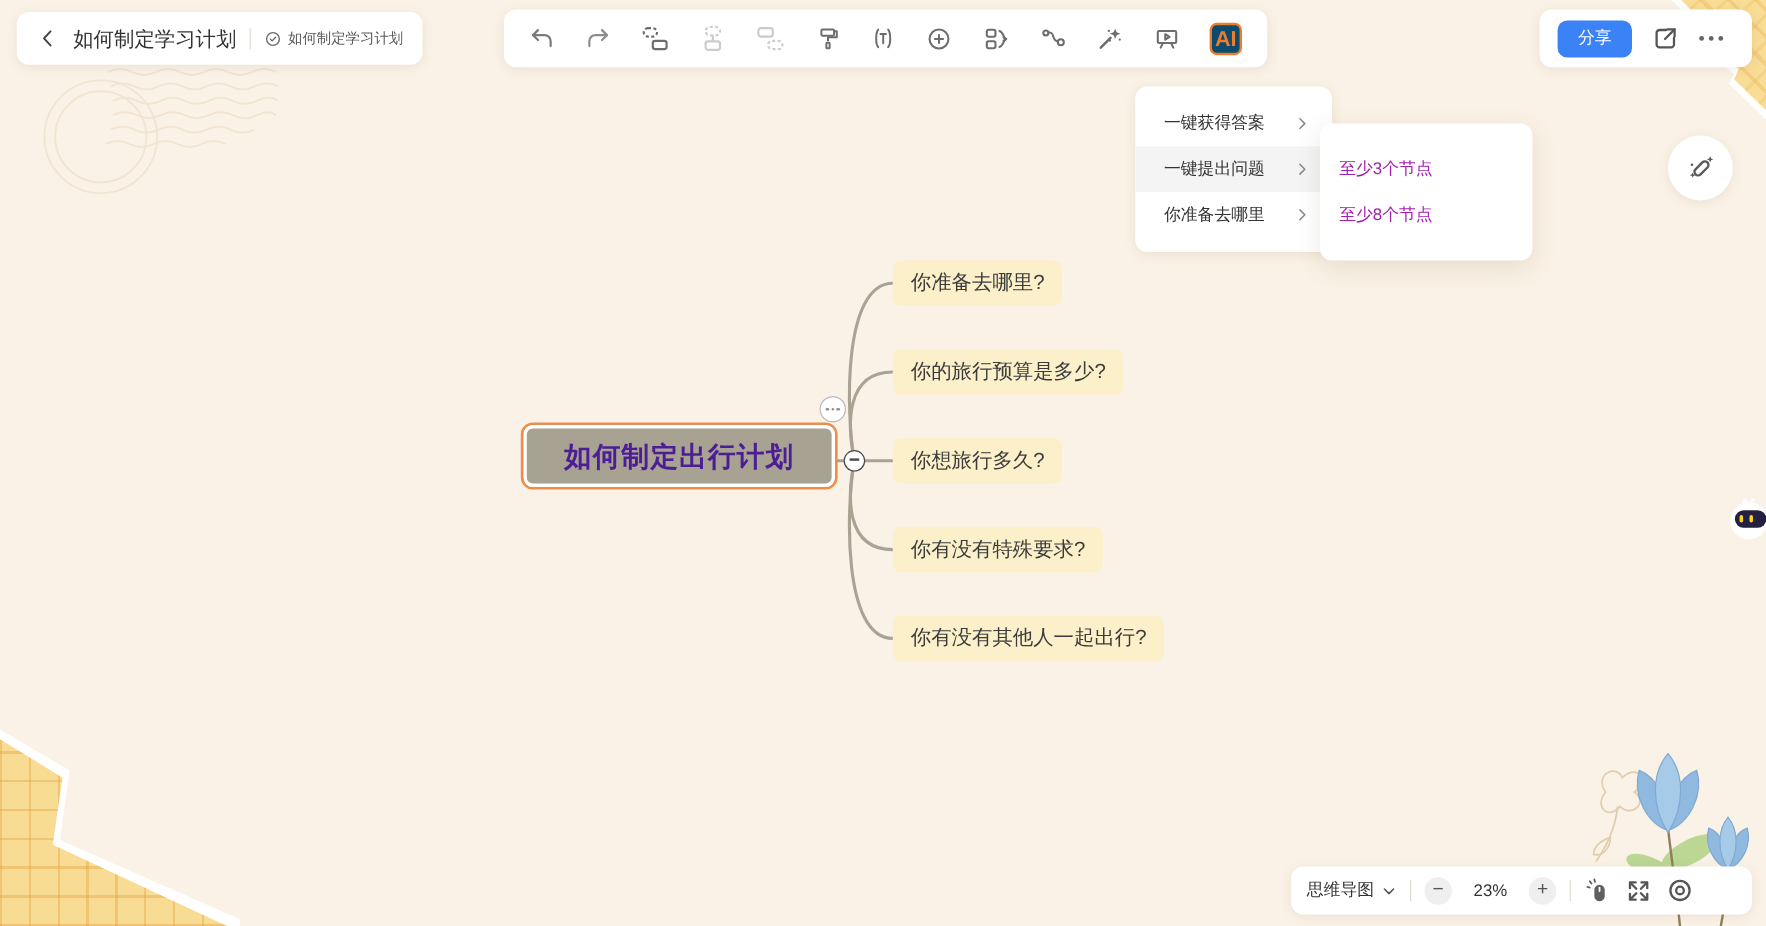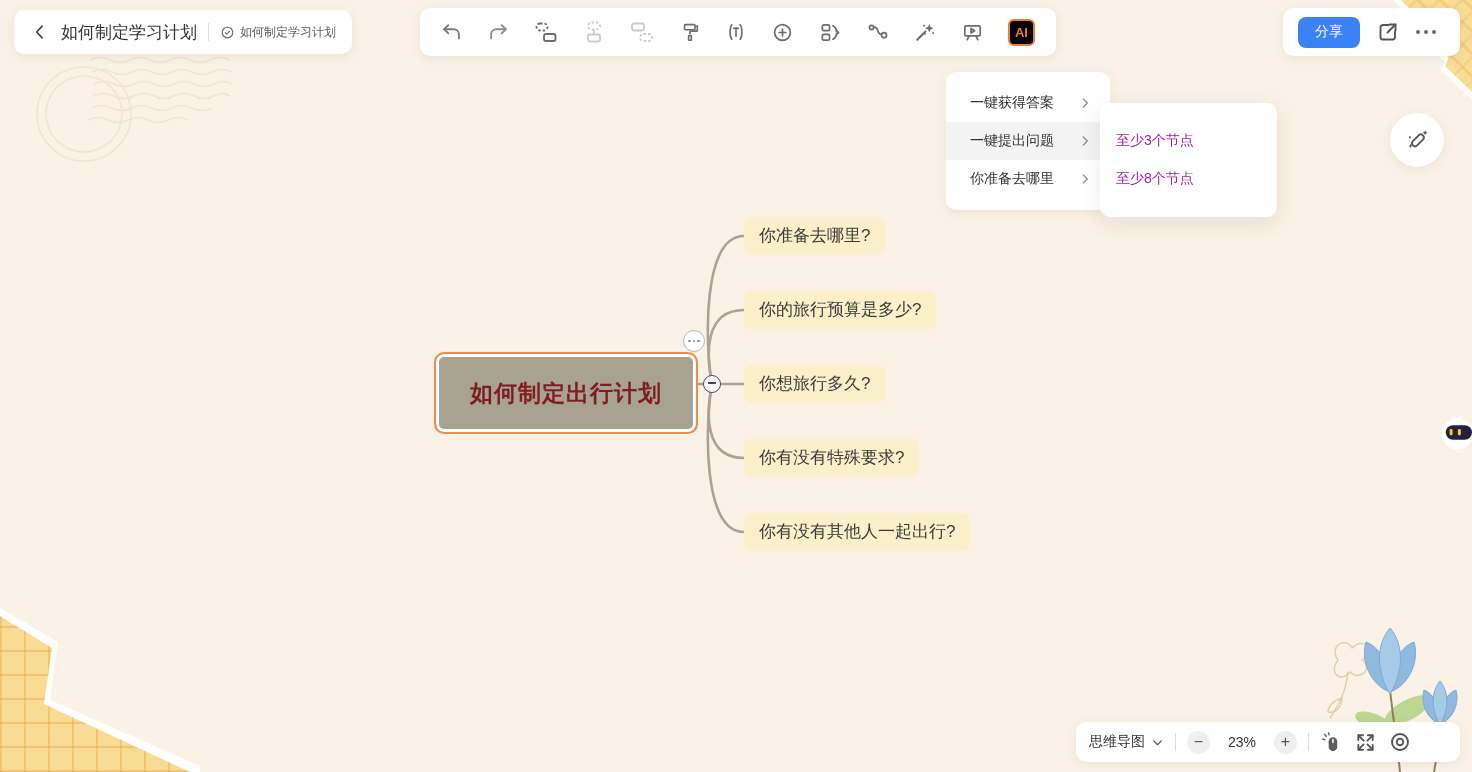--- a/index.html
+++ b/index.html
@@ -19,21 +19,21 @@
   
   .header-card { left:14px; top:10px; height:44px; display:flex; align-items:center; padding:0 16px; gap:11px; z-index:20; }
   .header-title { font-size:17px; color:#333; white-space:nowrap; }
   .v-divider { width:1px; height:18px; background:#e0dcd4; }
   .autosave { display:flex; align-items:center; gap:5px; color:#595959; font-size:12px; white-space:nowrap; }
   .icon-btn { border:none; background:transparent; display:flex; align-items:center; justify-content:center; cursor:pointer; padding:0; }
   
   .toolbar-card { left:420px; top:8px; width:636px; height:48px; display:flex; align-items:center; justify-content:space-between; padding:0 21px; z-index:20; }
   .ai-btn {
     width:27px; height:27px; border:2px solid #ee7c2d; border-radius:6px;
-    color:#ee7c2d; background:#000000; font-size:13px; font-weight:bold;
+    color:#ee7c2d; background:#0c4a6e; font-size:18px; font-weight:bold;
     display:flex; align-items:center; justify-content:center; cursor:pointer;
   }
   
   .topright-card { left:1283px; top:8px; width:177px; height:48px; display:flex; align-items:center; padding:0 15px; gap:16px; z-index:20; }
   .share-btn {
     background:#3b82f6; color:#fff; font-size:14px; border:none; border-radius:8px;
     padding:0 17px; height:31px; cursor:pointer; white-space:nowrap;
   }
   .dots { display:flex; gap:4px; }
   .dots i { width:4px; height:4px; border-radius:50%; background:#666; }
@@ -46,25 +46,25 @@
   
   .magic-circle { left:1390px; top:113px; width:54px; height:54px; border-radius:50%; display:flex; align-items:center; justify-content:center; z-index:20; cursor:pointer; }
   
   .bottombar-card { left:1076px; top:722px; height:40px; width:384px; display:flex; align-items:center; padding:0 13px; gap:11px; z-index:20; }
   .mode-select { display:flex; align-items:center; gap:6px; font-size:14px; color:#333; cursor:pointer; white-space:nowrap; }
   .zoom-chip { width:23px; height:23px; border-radius:50%; background:#efefef; border:none; font-size:16px; color:#555; display:flex; align-items:center; justify-content:center; cursor:pointer; line-height:1; }
   .zoom-level { font-size:14px; color:#333; min-width:42px; text-align:center; }
   
   .map-layer { position:absolute; left:0; top:0; z-index:10; }
   .root-node {
-    position:absolute; left:434px; top:352px; width:264px; height:82px;
+    position:absolute; left:434px; top:352px; width:264px; height:56px;
     background:#a7a291; border:2.5px solid #f08c44; border-radius:10px;
     box-shadow:inset 0 0 0 3px #fff;
     display:flex; align-items:center; justify-content:center;
-    color:#7f1d1d; font-size:23px; font-weight:bold; letter-spacing:1px;
+    color:#4c1d95; font-size:23px; font-weight:bold; letter-spacing:1px;
     cursor:pointer; z-index:11;
   }
   .child-node {
     position:absolute; left:744px; height:38px; line-height:38px;
     background:#fbf0c9; border-radius:7px; padding:0 15px;
     font-size:17px; color:#3b3b3b; white-space:nowrap; cursor:pointer; z-index:11;
   }
   .comment-bubble {
     position:absolute; left:683px; top:330px; width:22px; height:22px;
     background:#fff; border:1.5px solid #b9b9b9; border-radius:50%;

